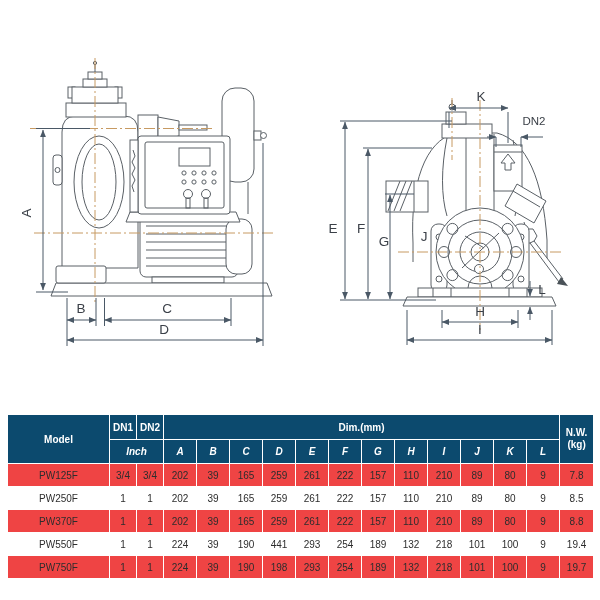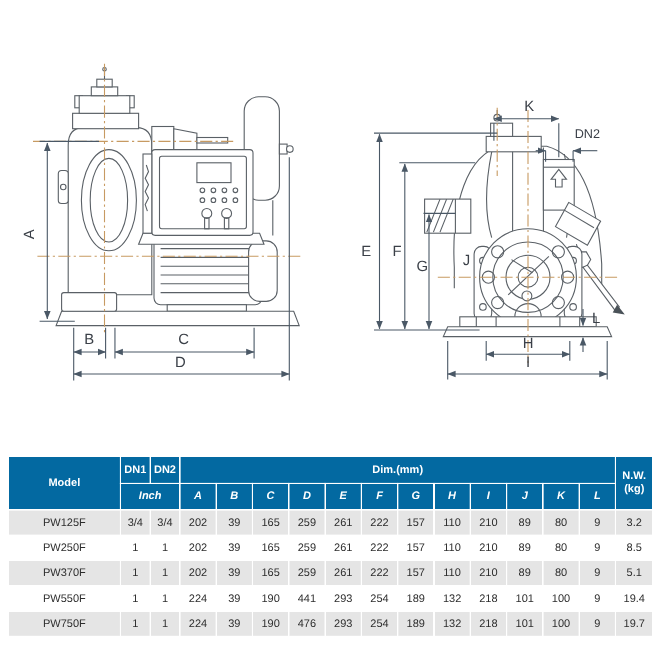--- a/index.html
+++ b/index.html
@@ -14,25 +14,25 @@
   .cl{stroke:#c79a62;stroke-width:1;fill:none;stroke-dasharray:11 3 2 3;}
   .dim{stroke:#4a5866;stroke-width:1;fill:none;}
   .dlbl{fill:#3b4048;font-size:13.5px;font-family:"Liberation Sans",sans-serif;}
   .dlbl-sm{fill:#3b4048;font-size:11.5px;font-family:"Liberation Sans",sans-serif;}
   
   .spec-table{
     position:absolute;top:414px;left:7px;width:586px;
     border-collapse:collapse;table-layout:fixed;font-size:10px;
   }
   .spec-table th,.spec-table td{border:1px solid #ffffff;text-align:center;padding:0;overflow:hidden;}
-  .spec-table thead th{background:#0369a1;color:#ffffff;font-weight:bold;font-size:10px;}
+  .spec-table thead th{background:#0c4a6e;color:#ffffff;font-weight:bold;font-size:10px;}
   .spec-table thead tr:first-child th{height:24px;}
   .spec-table thead tr:last-child th{height:23px;font-style:italic;}
   .spec-table td{color:#2d2d2d;height:22px;background:#ffffff;}
-  .spec-table tr.tint td{background:#e5e5e5;}
+  .spec-table tr.tint td{background:#ef4444;}
   .nw-head{white-space:pre-line;line-height:1.2;font-size:9.5px;}
 </style>
 </head>
 <body>
 
 <svg class="diagram" width="600" height="410" viewBox="0 0 600 410" xmlns="http://www.w3.org/2000/svg">
   <defs>
     <marker id="arw" markerWidth="9" markerHeight="9" refX="7.2" refY="4" orient="auto-start-reverse" markerUnits="userSpaceOnUse">
       <path d="M0,1 L7.5,4 L0,7 Z" fill="#4a5866"></path>
     </marker>
@@ -306,21 +306,21 @@
       <td>165</td>
       <td>259</td>
       <td>261</td>
       <td>222</td>
       <td>157</td>
       <td>110</td>
       <td>210</td>
       <td>89</td>
       <td>80</td>
       <td>9</td>
-      <td>3.2</td>
+      <td>7.8</td>
     </tr>
     <tr>
       <td>PW250F</td>
       <td>1</td>
       <td>1</td>
       <td>202</td>
       <td>39</td>
       <td>165</td>
       <td>259</td>
       <td>261</td>
@@ -342,21 +342,21 @@
       <td>165</td>
       <td>259</td>
       <td>261</td>
       <td>222</td>
       <td>157</td>
       <td>110</td>
       <td>210</td>
       <td>89</td>
       <td>80</td>
       <td>9</td>
-      <td>5.1</td>
+      <td>8.8</td>
     </tr>
     <tr>
       <td>PW550F</td>
       <td>1</td>
       <td>1</td>
       <td>224</td>
       <td>39</td>
       <td>190</td>
       <td>441</td>
       <td>293</td>
@@ -369,21 +369,21 @@
       <td>9</td>
       <td>19.4</td>
     </tr>
     <tr class="tint">
       <td>PW750F</td>
       <td>1</td>
       <td>1</td>
       <td>224</td>
       <td>39</td>
       <td>190</td>
-      <td>476</td>
+      <td>198</td>
       <td>293</td>
       <td>254</td>
       <td>189</td>
       <td>132</td>
       <td>218</td>
       <td>101</td>
       <td>100</td>
       <td>9</td>
       <td>19.7</td>
     </tr>

